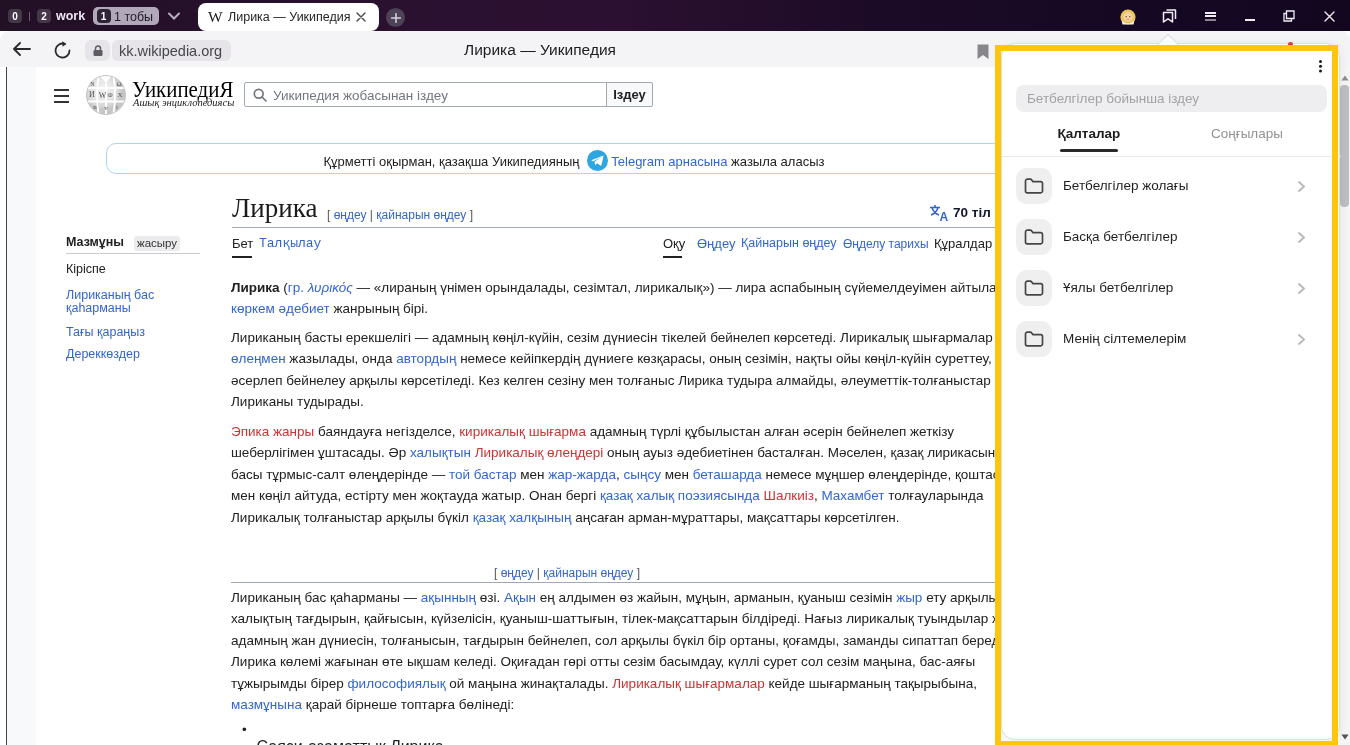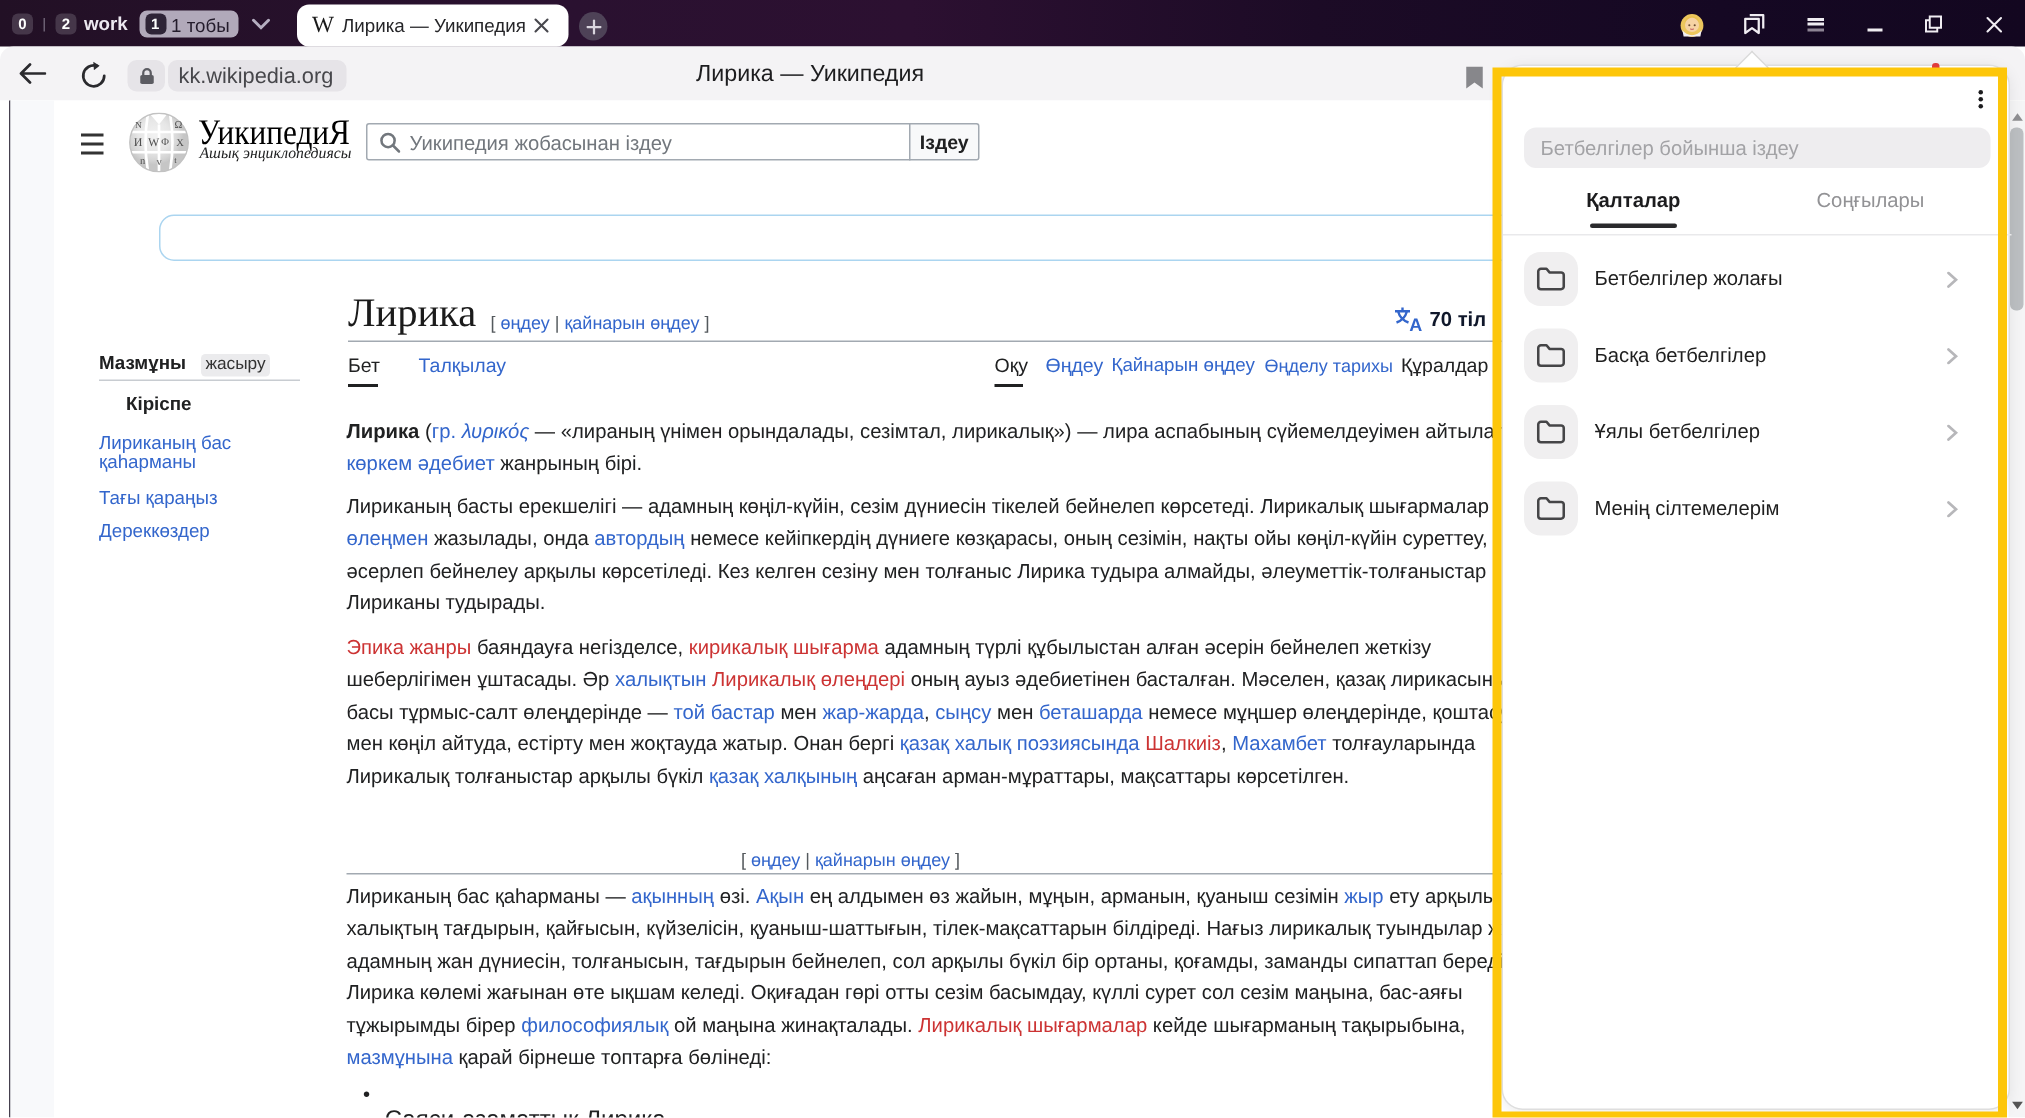--- a/index.html
+++ b/index.html
@@ -137,43 +137,47 @@
     <div class="abs" style="left:132px;top:9.6px;font-family:'Liberation Serif',serif;font-size:24px;line-height:24px;color:#000;transform:scaleX(0.87);transform-origin:left top;">УикипедиЯ</div>
     <div class="abs" style="left:133px;top:30px;font-family:'Liberation Serif',serif;font-style:italic;font-size:10.5px;line-height:11px;color:#202122;">Ашық энциклопедиясы</div>
     <div class="abs" style="left:244px;top:15px;width:363px;height:25px;border:1px solid #a2a9b1;border-radius:2px 0 0 2px;background:#fff;"></div>
     <svg class="abs" style="left:253px;top:21px;" width="14" height="14" viewBox="0 0 14 14">
         <circle cx="5.7" cy="5.7" r="4.4" fill="none" stroke="#72777d" stroke-width="1.7"></circle>
         <path d="M9 9 L13 13" stroke="#72777d" stroke-width="1.7" stroke-linecap="round"></path>
       </svg>
     <div class="abs" style="left:273px;top:21px;font-size:13.5px;color:#72777d;">Уикипедия жобасынан іздеу</div>
     <div class="abs" style="left:606px;top:15px;width:47px;height:25px;border:1px solid #a2a9b1;border-radius:0 2px 2px 0;background:#f8f9fa;display:flex;align-items:center;justify-content:center;font-size:13px;font-weight:bold;color:#202122;">Іздеу</div>
     <div class="abs" style="left:106px;top:76px;width:936px;height:31px;border:1px solid #abd5f0;border-radius:10px;background:#fff;"></div>
+    <div class="abs" style="left:106px;top:83px;width:936px;text-align:center;font-size:13px;color:#202122;">Құрметті оқырман, қазақша Уикипедияның&nbsp;&nbsp;<svg style="vertical-align:-5.5px;" width="21" height="21" viewBox="0 0 17 17">
+          <circle cx="8.5" cy="8.5" r="8.5" fill="#2ca5e0"></circle>
+          <path d="M3.5 8.3 L12.7 4.6 Q13.5 4.3 13.3 5.2 L11.7 12.2 Q11.5 13 10.8 12.6 L8.2 10.7 L6.9 12 Q6.5 12.4 6.4 11.8 L6.2 9.6 L11 5.9 Q11.4 5.5 10.8 5.8 L5 9.3 Z" fill="#fff"></path>
+        </svg> <span style="color:#36c">Telegram арнасына</span> жазыла аласыз</div>
     <div class="abs" style="left:232px;top:128px;font-family:'Liberation Serif',serif;font-size:27px;line-height:27px;color:#1b1b1b;">Лирика</div>
     <div class="abs" style="left:327px;top:141px;font-size:12px;color:#54595d;">[ <a>өңдеу</a> | <a>қайнарын өңдеу</a> ]</div>
     <svg class="abs" style="left:929px;top:137px;" width="20" height="17" viewBox="0 0 20 17">
       <g stroke="#36c" stroke-width="1.6" fill="none">
           <path d="M1 3.5 H11 M6 1 V3.5 M3 3.5 Q4.5 9 10 11 M9 3.5 Q7.5 9 2 11"></path>
         </g>
       <text x="10.5" y="16.5" font-size="12" font-weight="bold" fill="#36c" font-family="Liberation Sans,sans-serif">A</text>
     </svg>
     <div class="abs" style="left:953px;top:138px;font-size:13.5px;font-weight:bold;color:#0f172a;">70 тіл</div>
     <div class="abs" style="left:232px;top:160px;width:1012px;height:1px;background:#a2a9b1;"></div>
     <div class="abs" style="left:232px;top:169px;font-size:13px;color:#202122;">Бет</div>
-    <div class="abs" style="left:279px;top:169px;font-size:13px;color:#36c;">Талқылау</div>
+    <div class="abs" style="left:259px;top:169px;font-size:13px;color:#36c;font-family:Liberation Mono, monospace;">Талқылау</div>
     <div class="abs" style="left:663px;top:169px;font-size:13px;color:#202122;">Оқу</div>
     <div class="abs" style="left:697px;top:169px;font-size:13px;color:#36c;">Өңдеу</div>
     <div class="abs" style="left:741px;top:169px;font-size:12.5px;color:#36c;">Қайнарын өңдеу</div>
     <div class="abs" style="left:843px;top:169.5px;font-size:12px;color:#36c;">Өңделу тарихы</div>
     <div class="abs" style="left:934px;top:169px;font-size:13px;color:#202122;">Құралдар</div>
     <div class="abs" style="left:232px;top:189px;width:20px;height:2.2px;background:#202122;"></div>
     <div class="abs" style="left:662.5px;top:189px;width:19px;height:2.2px;background:#202122;"></div>
     <div class="abs" style="left:66px;top:186px;width:134px;height:1px;background:#c8ccd1;"></div>
     <div class="abs" style="left:66px;top:168px;font-size:12.5px;font-weight:bold;color:#202122;">Мазмұны</div>
     <div class="abs" style="left:134px;top:168.5px;width:46px;height:15px;background:#ebebed;border-radius:3px;display:flex;align-items:center;justify-content:center;font-size:11.5px;color:#333;">жасыру</div>
-    <div class="abs" style="left:84px;top:194.5px;font-size:12.5px;font-weight:bold;color:#202122;">Кіріспе</div>
+    <div class="abs" style="left:66px;top:194.5px;font-size:12.5px;font-weight:normal;color:#202122;">Кіріспе</div>
     <div class="abs" style="left:66px;top:220.5px;font-size:12.5px;color:#36c;">Лириканың бас</div>
     <div class="abs" style="left:66px;top:234px;font-size:12.5px;color:#36c;">қаһарманы</div>
     <div class="abs" style="left:66px;top:257.5px;font-size:12.5px;color:#36c;">Тағы қараңыз</div>
     <div class="abs" style="left:66px;top:279.5px;font-size:12.5px;color:#36c;">Дереккөздер</div>
     <div class="abs" id="p1" style="left:231px;top:209.5px;width:1050px;font-size:13.5px;line-height:21.5px;color:#202122;">
       <b>Лирика</b> (<a>гр.</a> <a><i>λυρικός</i></a> — «лираның үнімен орындалады, сезімтал, лирикалық») — лира аспабының сүйемелдеуімен айтылатын<br>
       <a>көркем әдебиет</a> жанрының бірі.
     </div>
     <div class="abs" id="p2" style="left:231px;top:259.5px;width:1050px;font-size:13.5px;line-height:21.5px;color:#202122;">
       Лириканың басты ерекшелігі — адамның көңіл-күйін, сезім дүниесін тікелей бейнелеп көрсетеді. Лирикалық шығармалар<br>

